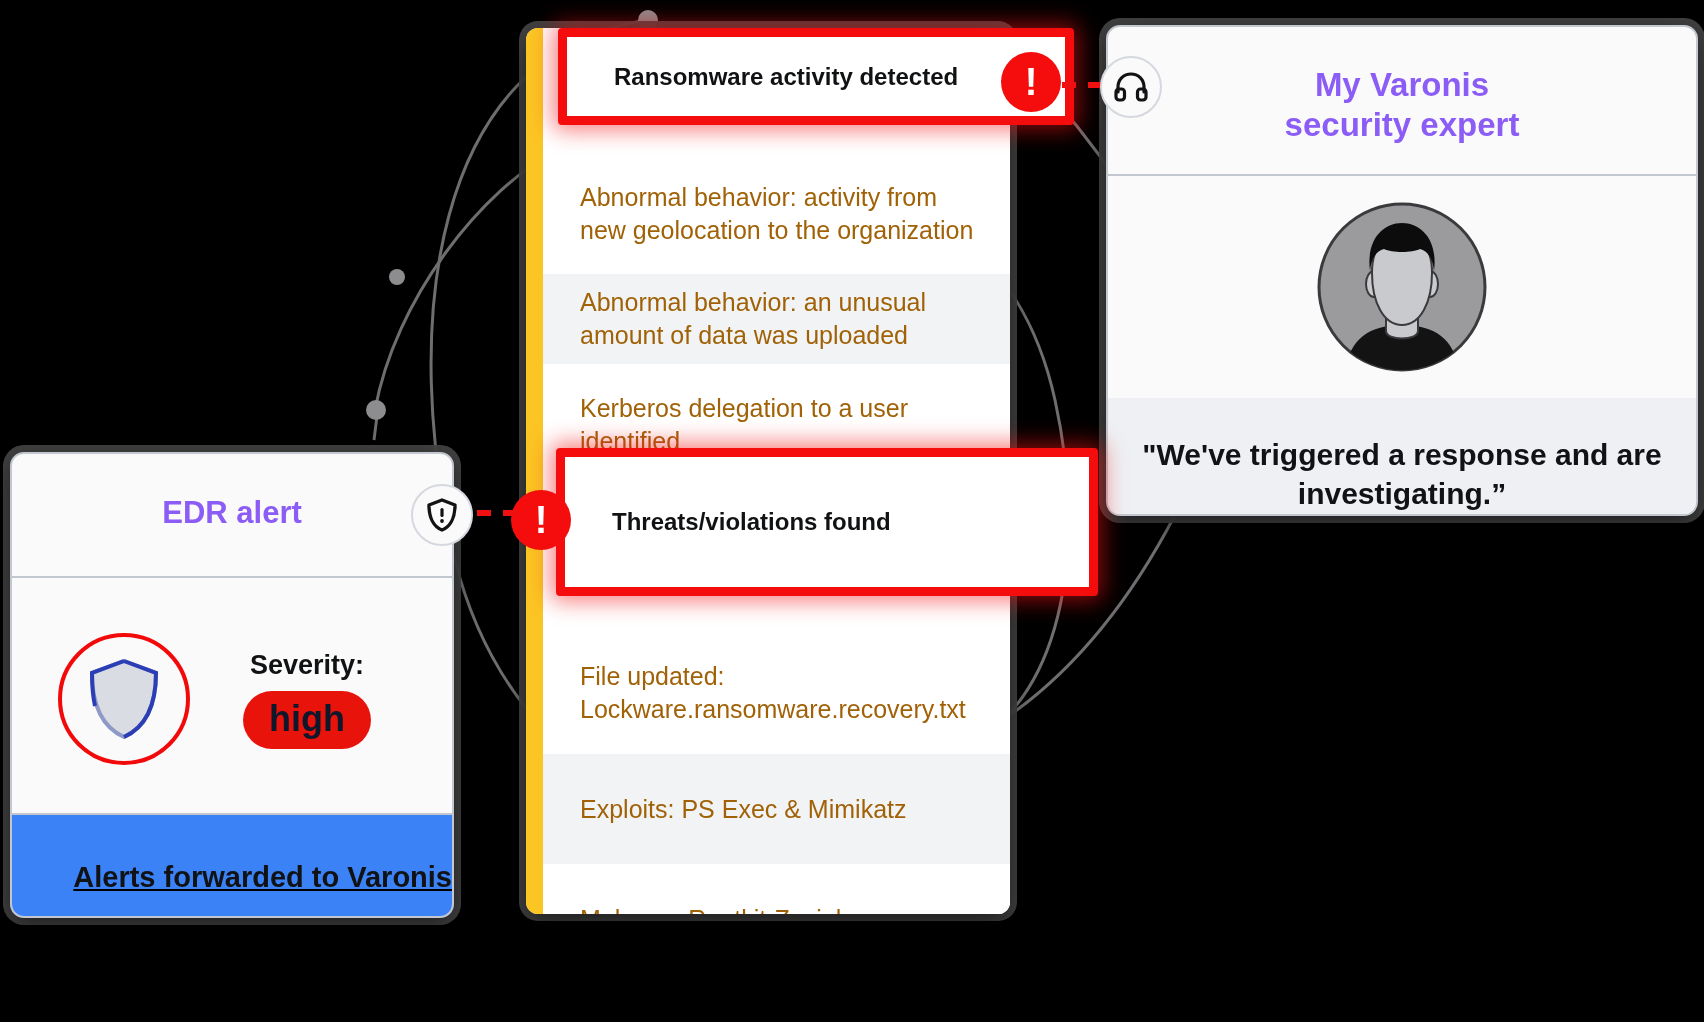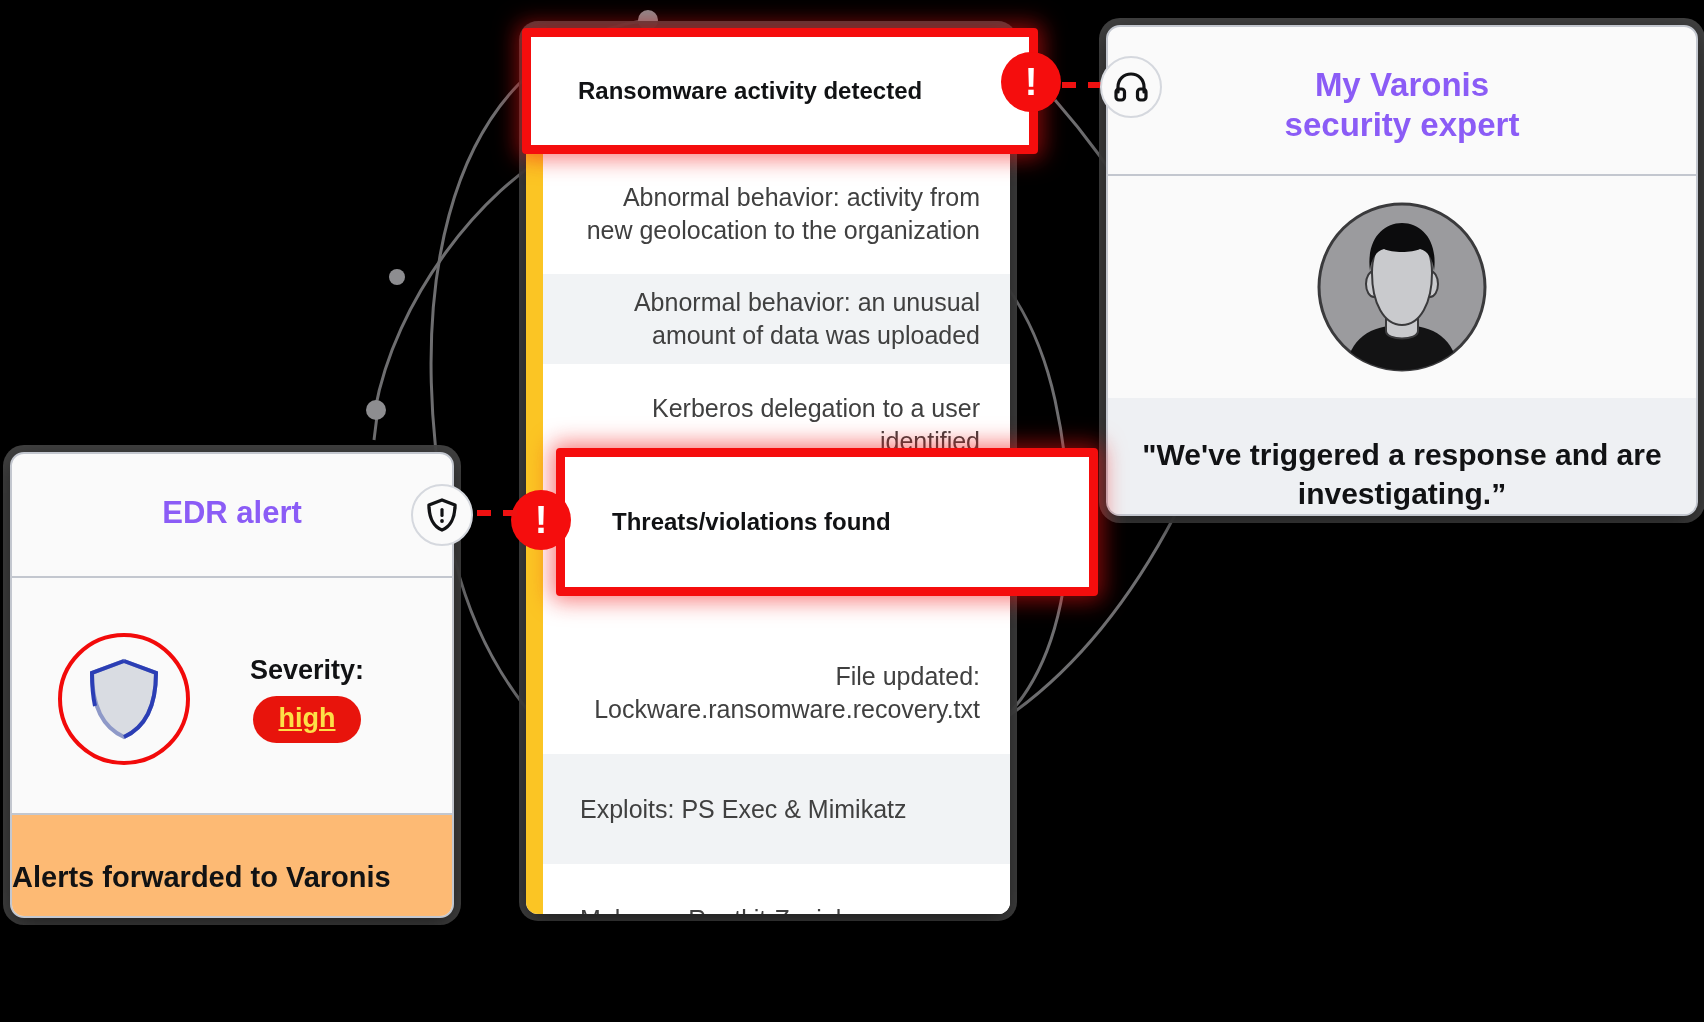--- a/index.html
+++ b/index.html
@@ -87,34 +87,34 @@
   }
   .sev-label {
     font-size: 27px;
     font-weight: bold;
     color: #111214;
     margin-bottom: 10px;
   }
   .sev-badge {
     display: inline-block;
     background: #e8140c;
-    color: #fde047;
-    font-weight: bold;
-    font-size: 27px;
+    color: #0f172a;
+    font-weight: bold;
+    font-size: 36px;
     border-radius: 999px;
     padding: 7px 26px 9px 26px;
+  }
+  .edr-footer {
+    background: #3b82f6;
+    height: 126px;
+    display: flex;
+    align-items: center;
+    justify-content: flex-end;
+    border-top: 2px solid #c3c7cf;
     text-decoration: underline;
-  }
-  .edr-footer {
-    background: #fdba74;
-    height: 126px;
-    display: flex;
-    align-items: center;
-    justify-content: flex-start;
-    border-top: 2px solid #c3c7cf;
   }
   .edr-footer-text {
     font-size: 29px;
     font-weight: bold;
     color: #111214;
   }
 
   
   .badge-circle {
     position: absolute;
@@ -169,24 +169,23 @@
     top: 0;
     bottom: 0;
     background: #ffffff;
   }
   .list-item {
     box-sizing: border-box;
     padding: 0 30px 0 37px;
     display: flex;
     align-items: center;
     font-size: 25px;
-    color: #404040;
+    color: #a16207;
     line-height: 1.32;
     background: #ffffff;
-    text-align: right;
   }
   .list-item.alt { background: #f1f3f5; }
 
   
   .alert-banner {
     position: absolute;
     background: #ffffff;
     border: 9px solid #f50d0d;
     border-radius: 4px;
     box-shadow: 0 0 22px 5px rgba(243,18,18,0.55);
@@ -195,24 +194,24 @@
     z-index: 30;
     box-sizing: border-box;
   }
   .alert-banner .alert-text {
     font-size: 24px;
     font-weight: bold;
     color: #111214;
     padding-left: 47px;
   }
   #banner-ransomware {
-    left: 522px;
+    left: 558px;
     top: 28px;
     width: 516px;
-    height: 126px;
+    height: 97px;
   }
   #banner-threats {
     left: 512px;
     top: 448px;
     width: 542px;
     height: 148px;
     margin-left: 44px;
   }
   .alert-dot {
     position: absolute;

